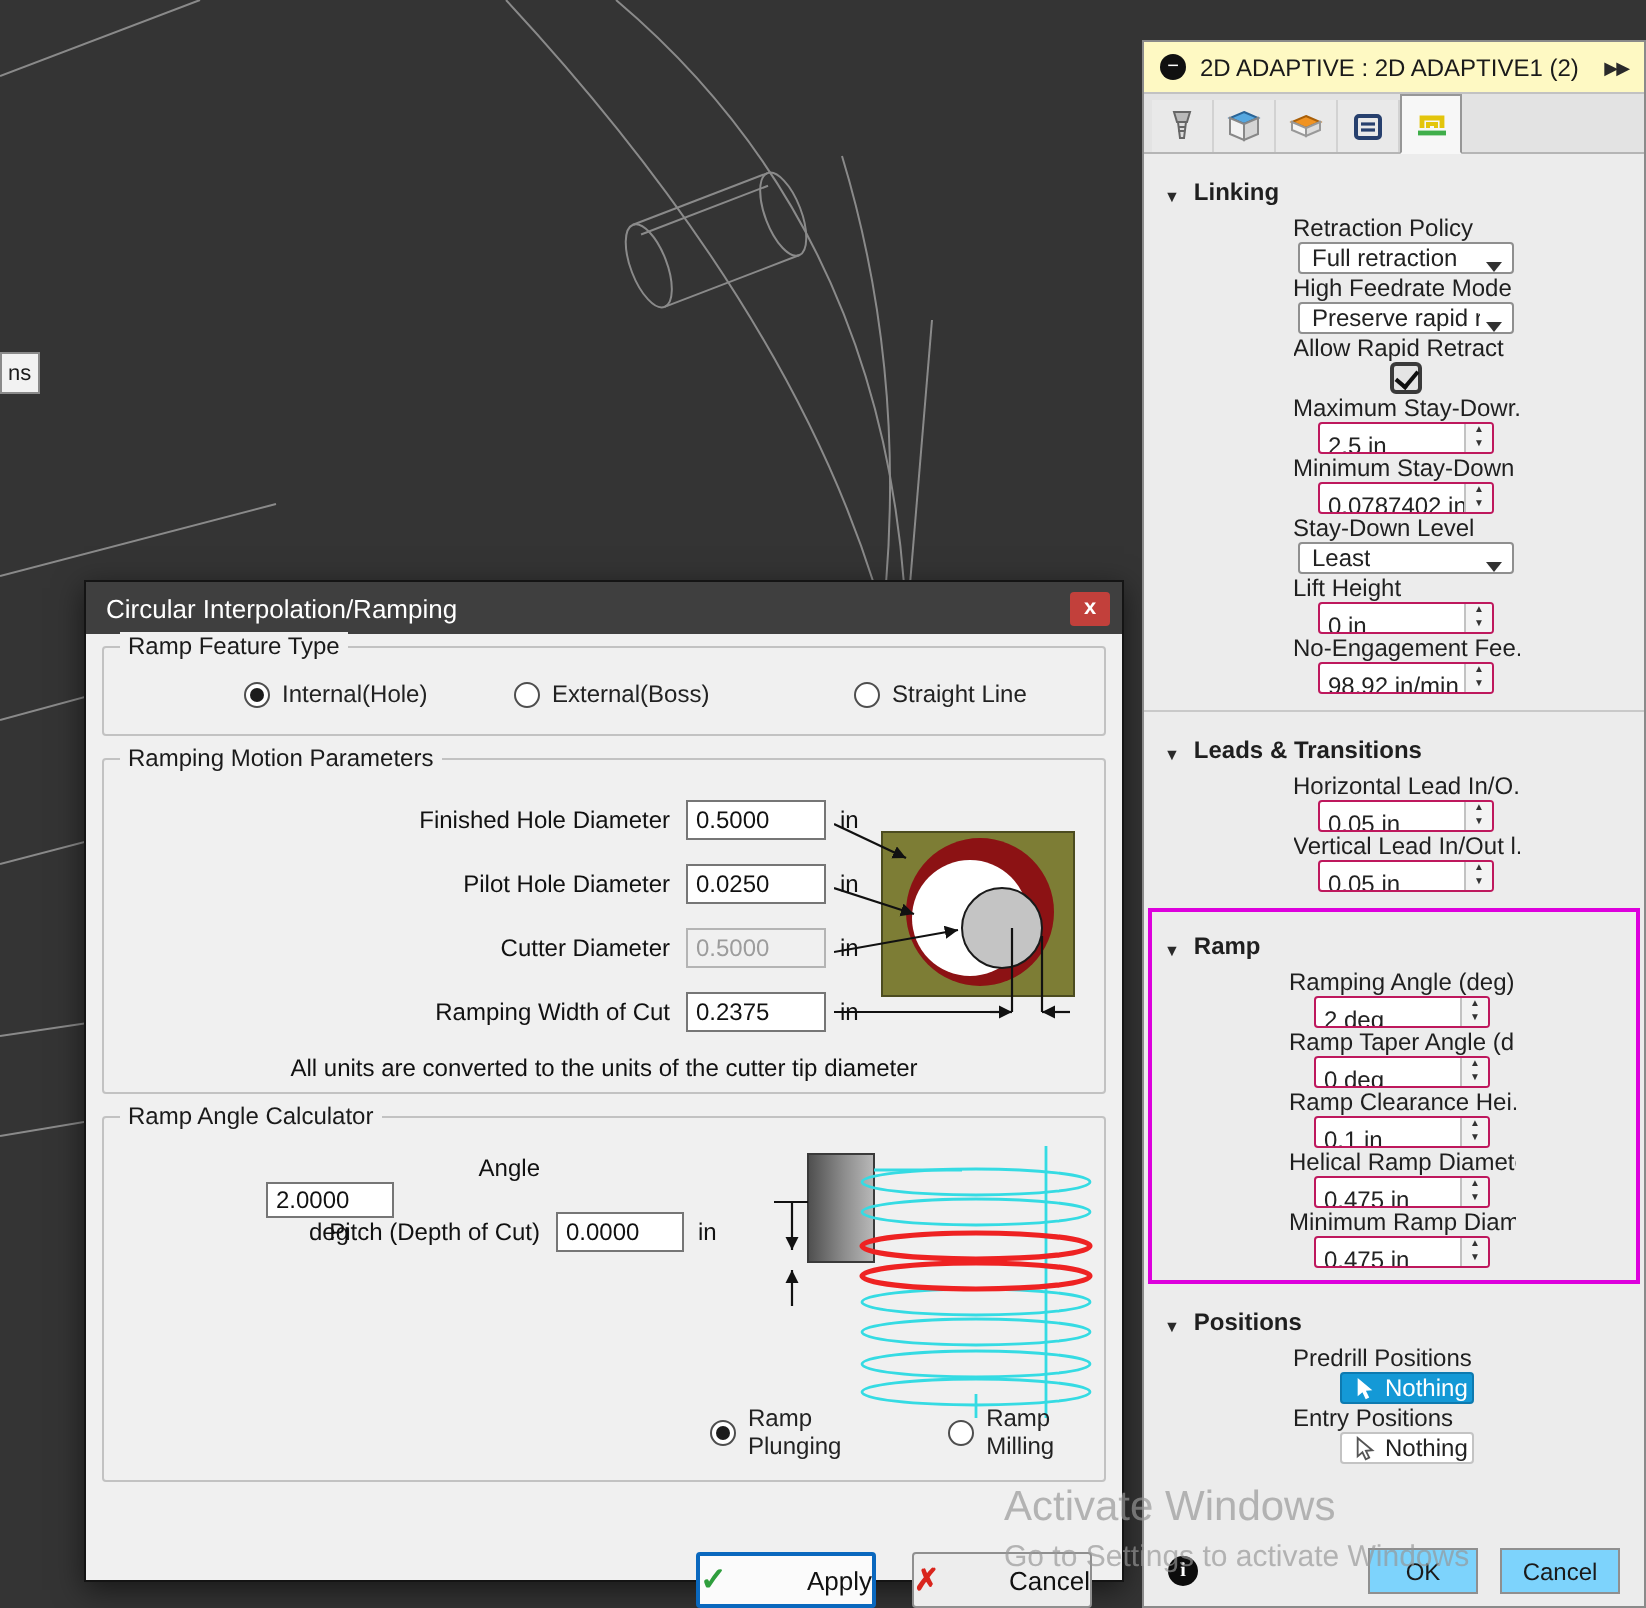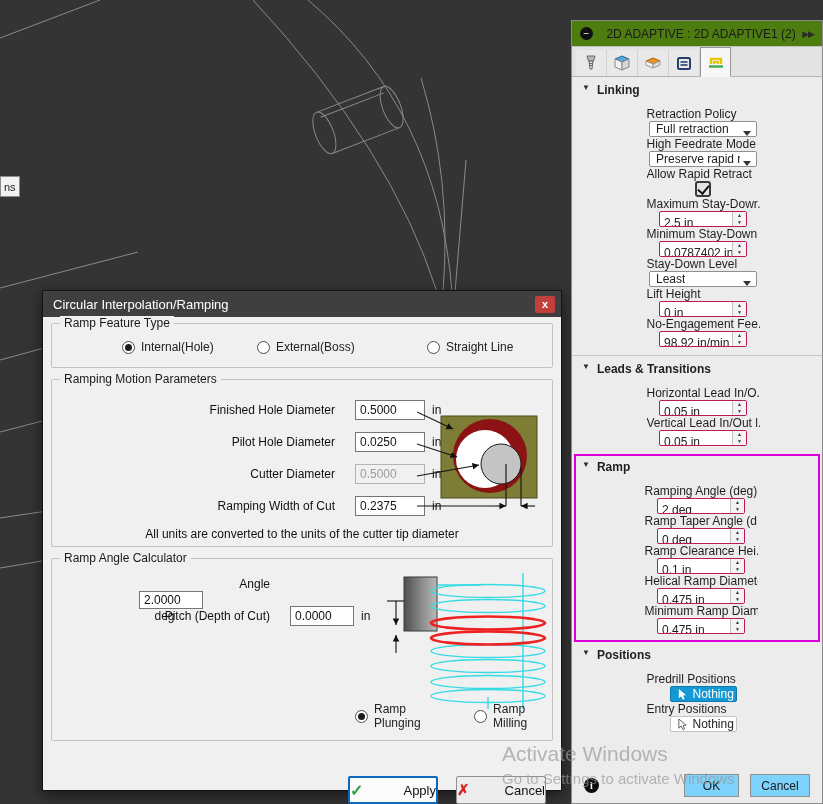--- a/index.html
+++ b/index.html
@@ -53,21 +53,21 @@
            background:#fff; position:relative; flex:0 0 auto; }
   .radio.sel::after { content:""; position:absolute; left:2px; top:2px;
            width:7px; height:7px; border-radius:50%; background:#1c1c1c; }
   .radio-item { position:absolute; top:16px; display:flex; align-items:flex-end; gap:6px; font-size:12px; }
   .ft-0 { left:70px; } .ft-1 { left:205px; } .ft-2 { left:375px; }
 
   .mrow { position:absolute; left:0; width:100%; display:flex; align-items:center; height:24px; }
   .mrow-0 { top:18px; } .mrow-1 { top:50px; } .mrow-2 { top:82px; } .mrow-3 { top:114px; }
   .mlabel { width:283px; text-align:right; font-size:12px; color:#111; }
   input.field {
-    width:70px; height:20px; margin-left:20px; border:1px solid #767676;
+    width:70px; height:20px; margin-left:8px; border:1px solid #767676;
     font-size:12px; padding:1px 4px; background:#fff; color:#111;
     font-family:"Liberation Sans",sans-serif;
   }
   input.field:disabled, input.field.disabled {
     background:#f0f0f0; color:#9c9c9c; border-color:#b4b4b4;
   }
   .unit { margin-left:7px; font-size:12px; color:#111; }
   .motion-note { position:absolute; bottom:5px; width:100%; text-align:center; font-size:12px; color:#111; }
   #motion-art { position:absolute; left:365px; top:26px; }
 
@@ -89,21 +89,21 @@
   .check-icon::before { content:"\2713"; color:#2f9e3d; font-weight:bold; font-size:16px; }
   .x-icon::before { content:"\2717"; color:#d9251d; font-weight:bold; font-size:15px; }
 
   
   .panel {
     position:absolute; left:571px; top:20px; width:252px; height:784px;
     background:#ececec; border:1px solid #8a8a8a; z-index:10; font-size:12px;
   }
   .panel-header {
     height:26px; display:flex; align-items:center; padding:0 8px;
-    background:#4d7c0f; border-bottom:1px solid #c2c2c2;text-align:center;
+    background:#fef9c3; border-bottom:1px solid #c2c2c2;
   }
   .minus-circle-icon {
     width:13px; height:13px; border-radius:50%; background:#101010; color:#fff;
     display:flex; align-items:center; justify-content:center; flex:0 0 auto;
   }
   .minus-circle-icon::after { content:"\2212"; font-size:10px; line-height:1; }
   .panel-title { margin-left:7px; flex:1; color:#1a1a1a; white-space:nowrap; overflow:hidden; font-size:12px; }
   .double-arrow-icon { color:#2a2a2a; font-size:9px; letter-spacing:-1px; }
   .double-arrow-icon::after { content:"\25B6\25B6"; }
 
@@ -113,21 +113,21 @@
   }
   .tab { width:31px; height:26px; display:flex; align-items:center; justify-content:center;
          border-right:1px solid #d2d2d2; background:#e9e9e9; }
   .tab.selected {
     background:#f7f7f7; border:1px solid #979797; border-bottom:1px solid #f7f7f7;
     height:30px; margin-bottom:-1px;
   }
 
   .section { padding-top:6px; }
   .divider { border-top:1px solid #c9c9c9; margin-top:8px; }
-  .section-header { height:20px; display:flex; align-items:flex-start; padding-left:10px;
+  .section-header { height:20px; display:flex; align-items:flex-end; padding-left:10px;
                     font-weight:bold; color:#1f1f1f; margin-bottom:4px; }
   .tri-icon { font-size:8px; margin-right:7px; color:#2a2a2a; }
   .tri-icon::after { content:"\25BC"; }
 
   .prow { display:flex; align-items:center; height:30px; padding-left:12px;flex-direction:column; }
   .plabel { width:113px; font-size:12px; color:#1f1f1f; white-space:nowrap; overflow:hidden; flex:0 0 auto; }
 
   .dropdown {
     width:108px; height:24px; background:#fff; border:1px solid #8f8f8f; border-radius:2px;
     display:flex; align-items:center; padding:0 16px 0 6px; position:relative; font-size:12px;

